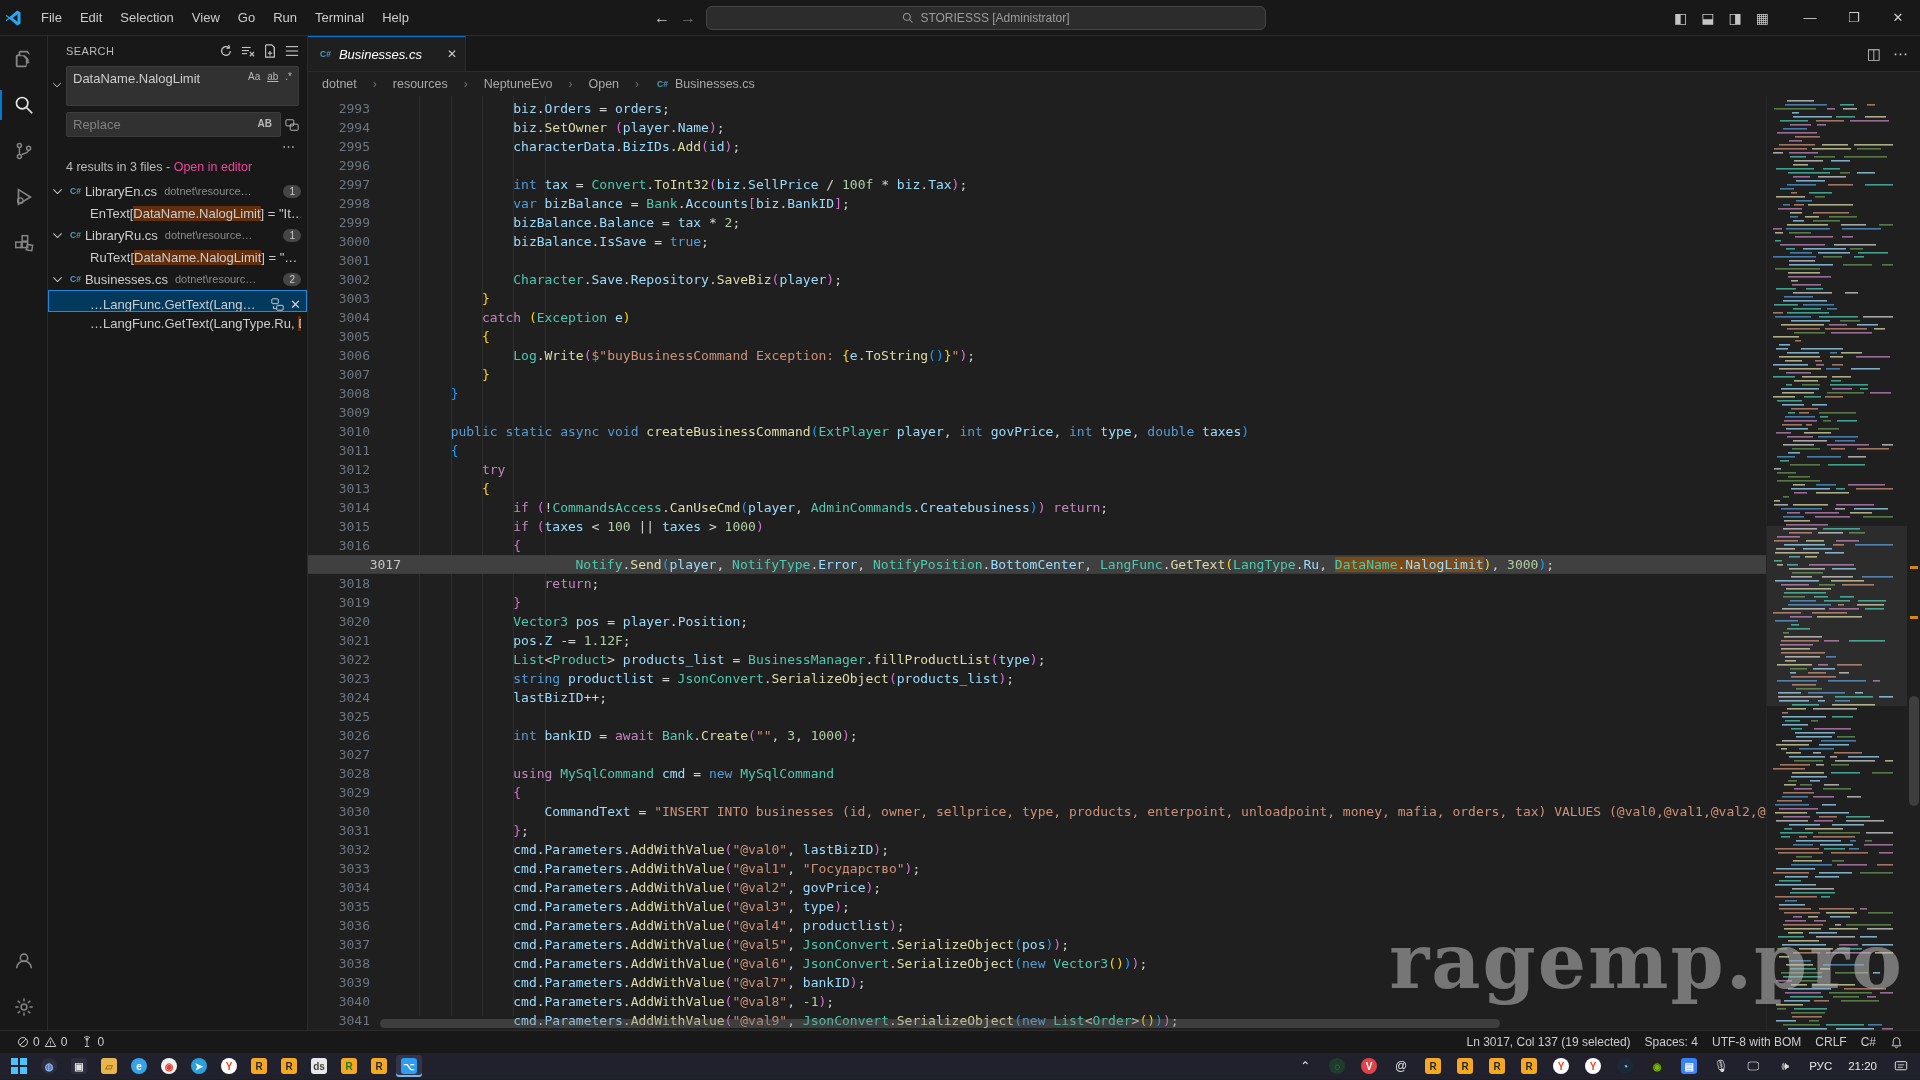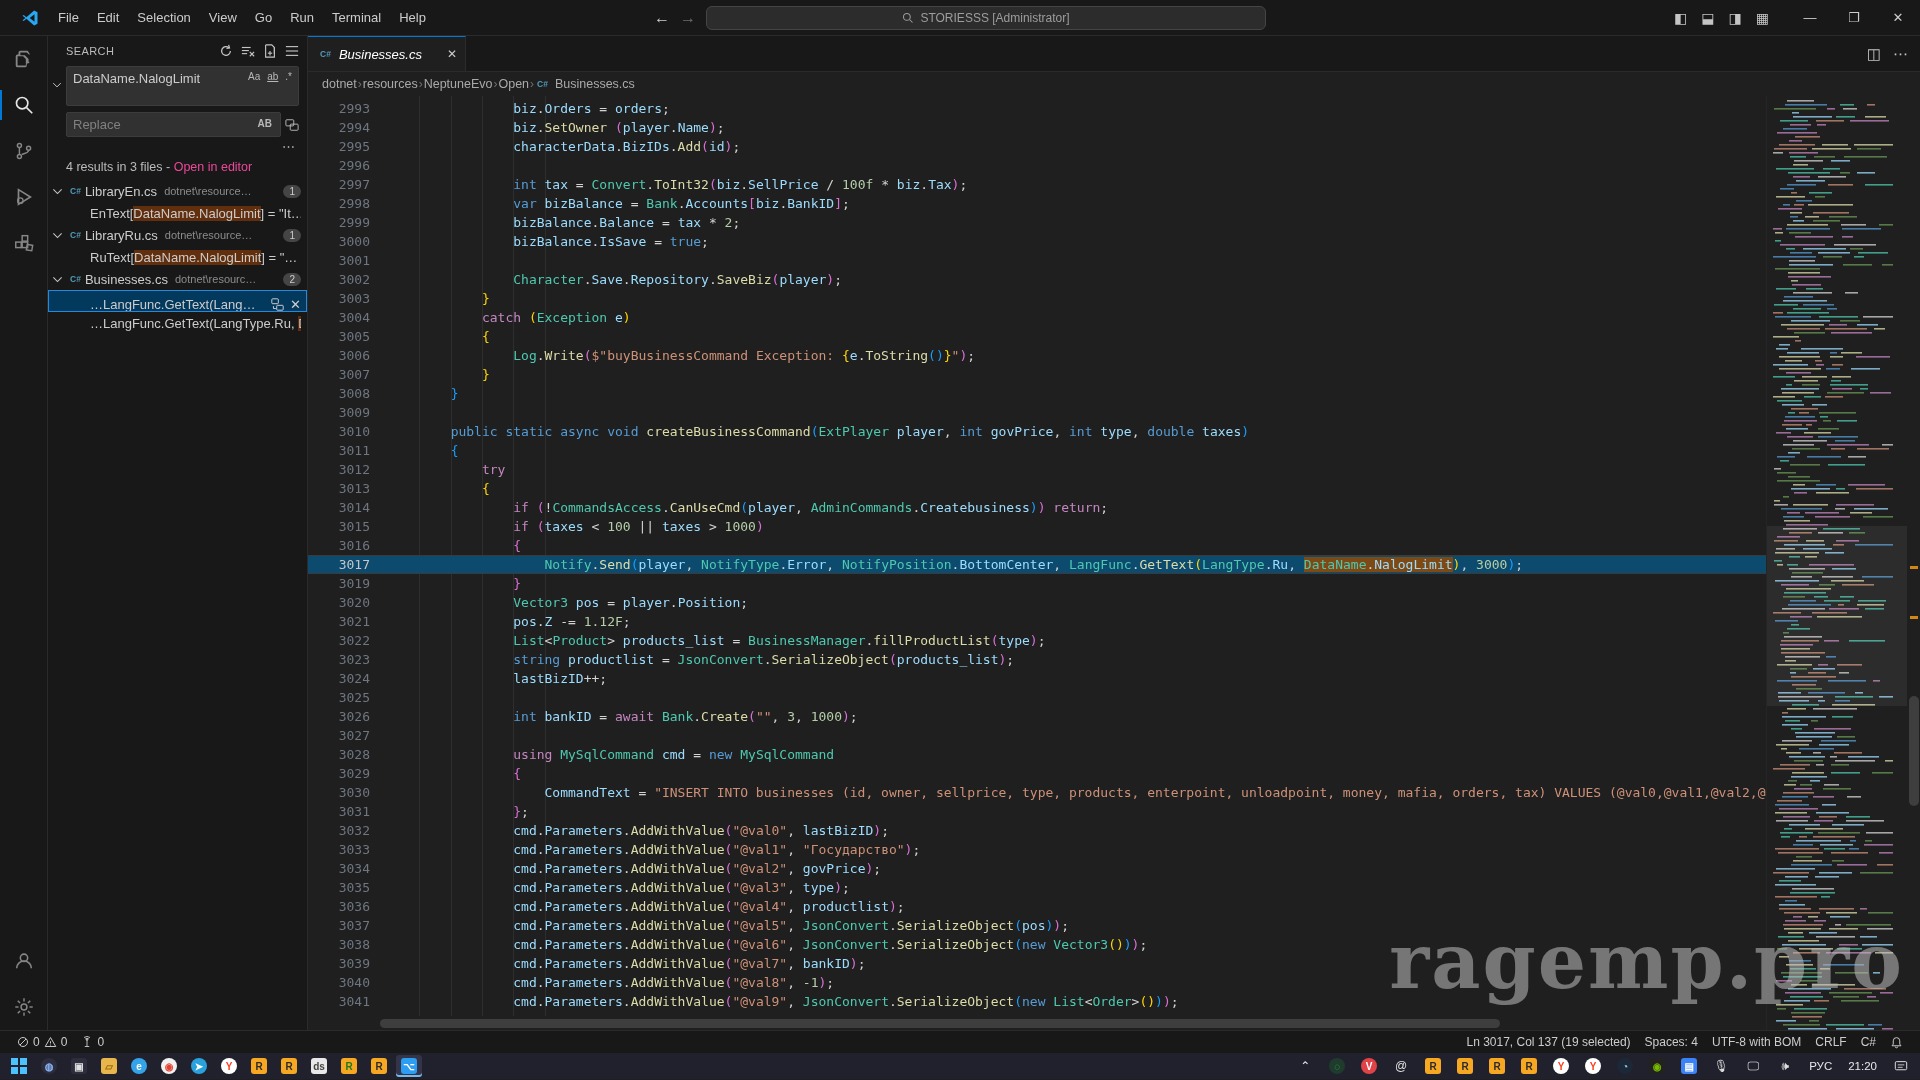--- a/index.html
+++ b/index.html
@@ -1,20 +1,20 @@
 <!DOCTYPE html>
 <html><head>
 <meta charset="utf-8">
 <style>
   * { box-sizing: border-box; margin: 0; padding: 0; }
   html,body { width:1920px; height:1080px; overflow:hidden; background:#1f1f1f;
     font-family:"Liberation Sans", sans-serif; color:#cccccc; }
   .titlebar { height:36px; background:#181818; border-bottom:1px solid #2b2b2b;
     display:flex; align-items:center; position:relative; }
-  .tb-left { display:flex; align-items:center; gap:2px; padding-left:19px; }
+  .tb-left { display:flex; align-items:center; gap:2px; padding-left:2px; }
   .logo { width:22px; height:22px; display:flex; align-items:center; justify-content:center; margin-right:6px; }
   .menus { display:flex; }
   .menu-item { padding:4px 9px; font-size:13px; color:#cccccc; border-radius:4px; cursor:default; }
   .tb-center { position:absolute; left:50%; transform:translateX(-50%); display:flex; align-items:center; gap:10px; }
   .nav-arrow { font-size:16px; color:#cfcfcf; }
   .nav-arrow.dim { color:#6e6e6e; }
   .cmdcenter { width:560px; height:24px; background:#2c2c2c; border:1px solid #454545; border-radius:6px;
     display:flex; align-items:center; justify-content:center; gap:6px; color:#9d9d9d; font-size:12px; }
   .tb-right { margin-left:auto; display:flex; align-items:center; height:100%; }
   .layout-icons { display:flex; gap:4px; margin-right:14px; color:#c5c5c5; font-size:14px; }
@@ -60,30 +60,30 @@
   .match-row.selected { background:#04395e; outline:1px solid #2488db; outline-offset:-1px;align-items:flex-end; }
   .row-actions { margin-left:auto; display:flex; gap:6px; align-items:center; color:#d0d0d0; padding-left:6px; }
 
   .editor-col { flex:1; display:flex; flex-direction:column; background:#1f1f1f; min-width:0; }
   .tabbar { height:36px; background:#181818; display:flex; border-bottom:1px solid #2b2b2b; }
   .tab { width:158px; background:#1f1f1f; border-top:1.5px solid #0078d4; border-right:1px solid #2b2b2b;
     display:flex; align-items:center; padding:0 8px 0 10px; font-size:13px; }
   .tab-label { font-style:italic; color:#ffffff; margin:0 8px 0 4px; }
   .tab-close { color:#cccccc; font-size:12px; margin-left:auto; }
   .tab-actions { margin-left:auto; display:flex; gap:12px; align-items:center; padding-right:12px; color:#c5c5c5; font-size:15px; }
-  .breadcrumbs { height:24px; display:flex; align-items:center; padding-left:14px; font-size:12.5px; color:#a9a9a9; gap:1px; }
+  .breadcrumbs { height:24px; display:flex; align-items:center; padding-left:14px; font-size:12.5px; color:#a9a9a9; gap:16px; }
   .breadcrumbs .sep { color:#6e6e6e; font-size:12px; }
   .bc-item { display:flex; align-items:center; gap:3px; }
 
   .editor { position:relative; flex:1; overflow:hidden; font-family:"DejaVu Sans Mono","Liberation Mono",monospace; font-size:13px; }
   .guides { position:absolute; left:0; top:0; bottom:14px; width:100%; pointer-events:none; }
   .guide { position:absolute; top:0; bottom:0; width:1px; background:#2e2e2e; }
   .codelines { position:absolute; inset:0 154px 0 0; padding-top:3px; }
   .crow { display:flex; height:19px; line-height:19px; white-space:pre; }
-  .crow.cur { background:#0c4a6e; box-shadow:0 -1px 0 #3a3a3a inset, 0 1px 0 #3a3a3a inset; }
+  .crow.cur { background:#404040; box-shadow:0 -1px 0 #3a3a3a inset, 0 1px 0 #3a3a3a inset;padding-left:31px; }
   .ln { width:62px; text-align:right; color:#6e7681; flex:none; }
   .crow.cur .ln { color:#c6c6c6; }
   .ct { padding-left:18px; }
   .t.d  { color:#d4d4d4; } .t.k { color:#569cd6; } .t.kc { color:#c586c0; }
   .t.ty { color:#4ec9b0; } .t.fn { color:#dcdcaa;margin-top:11px; } .t.v { color:#9cdcfe; }
   .t.s  { color:#ce9178; } .t.n { color:#b5cea8; }
   .t.b1 { color:#ffd700; } .t.b2 { color:#da70d6; } .t.b3 { color:#179fff; }
   .t.hl { background:#7d4a15; }
 
   .minimap { position:absolute; right:14px; top:0; width:140px; bottom:0; background:#1f1f1f; border-left:1px solid #252525; }
@@ -424,20 +424,21 @@
           <div class="crow"><span class="ln">3008</span><span class="ct"><span class="t d">        </span><span class="t b3">}</span></span></div>
           <div class="crow"><span class="ln">3009</span><span class="ct"></span></div>
           <div class="crow"><span class="ln">3010</span><span class="ct"><span class="t d">        </span><span class="t k">public</span><span class="t d"> </span><span class="t k">static</span><span class="t d"> </span><span class="t k">async</span><span class="t d"> </span><span class="t k">void</span><span class="t d"> </span><span class="t fn">createBusinessCommand</span><span class="t b3">(</span><span class="t ty">ExtPlayer</span><span class="t d"> </span><span class="t v">player</span><span class="t d">, </span><span class="t k">int</span><span class="t d"> </span><span class="t v">govPrice</span><span class="t d">, </span><span class="t k">int</span><span class="t d"> </span><span class="t v">type</span><span class="t d">, </span><span class="t k">double</span><span class="t d"> </span><span class="t v">taxes</span><span class="t b3">)</span></span></div>
           <div class="crow"><span class="ln">3011</span><span class="ct"><span class="t d">        </span><span class="t b3">{</span></span></div>
           <div class="crow"><span class="ln">3012</span><span class="ct"><span class="t d">            </span><span class="t kc">try</span></span></div>
           <div class="crow"><span class="ln">3013</span><span class="ct"><span class="t d">            </span><span class="t b1">{</span></span></div>
           <div class="crow"><span class="ln">3014</span><span class="ct"><span class="t d">                </span><span class="t kc">if</span><span class="t d"> </span><span class="t b2">(</span><span class="t d">!</span><span class="t ty">CommandsAccess</span><span class="t d">.</span><span class="t fn">CanUseCmd</span><span class="t b3">(</span><span class="t v">player</span><span class="t d">, </span><span class="t ty">AdminCommands</span><span class="t d">.</span><span class="t v">Createbusiness</span><span class="t b3">)</span><span class="t b2">)</span><span class="t d"> </span><span class="t kc">return</span><span class="t d">;</span></span></div>
           <div class="crow"><span class="ln">3015</span><span class="ct"><span class="t d">                </span><span class="t kc">if</span><span class="t d"> </span><span class="t b2">(</span><span class="t v">taxes</span><span class="t d"> &lt; </span><span class="t n">100</span><span class="t d"> || </span><span class="t v">taxes</span><span class="t d"> &gt; </span><span class="t n">1000</span><span class="t b2">)</span></span></div>
           <div class="crow"><span class="ln">3016</span><span class="ct"><span class="t d">                </span><span class="t b2">{</span></span></div>
           <div class="crow cur"><span class="ln">3017</span><span class="ct"><span class="t d">                    </span><span class="t ty">Notify</span><span class="t d">.</span><span class="t fn">Send</span><span class="t b3">(</span><span class="t v">player</span><span class="t d">, </span><span class="t ty">NotifyType</span><span class="t d">.</span><span class="t v">Error</span><span class="t d">, </span><span class="t ty">NotifyPosition</span><span class="t d">.</span><span class="t v">BottomCenter</span><span class="t d">, </span><span class="t ty">LangFunc</span><span class="t d">.</span><span class="t fn">GetText</span><span class="t b1">(</span><span class="t ty">LangType</span><span class="t d">.</span><span class="t v">Ru</span><span class="t d">, </span><span class="t ty hl">DataName</span><span class="t d hl">.</span><span class="t v hl">NalogLimit</span><span class="t b1">)</span><span class="t d">, </span><span class="t n">3000</span><span class="t b3">)</span><span class="t d">;</span></span></div>
+          <div class="crow"><span class="ln">3018</span><span class="ct"><span class="t d">                    </span><span class="t kc">return</span><span class="t d">;</span></span></div>
           <div class="crow"><span class="ln">3019</span><span class="ct"><span class="t d">                </span><span class="t b2">}</span></span></div>
           <div class="crow"><span class="ln">3020</span><span class="ct"><span class="t d">                </span><span class="t ty">Vector3</span><span class="t d"> </span><span class="t v">pos</span><span class="t d"> = </span><span class="t v">player</span><span class="t d">.</span><span class="t v">Position</span><span class="t d">;</span></span></div>
           <div class="crow"><span class="ln">3021</span><span class="ct"><span class="t d">                </span><span class="t v">pos</span><span class="t d">.</span><span class="t v">Z</span><span class="t d"> -= </span><span class="t n">1.12F</span><span class="t d">;</span></span></div>
           <div class="crow"><span class="ln">3022</span><span class="ct"><span class="t d">                </span><span class="t ty">List</span><span class="t d">&lt;</span><span class="t ty">Product</span><span class="t d">&gt; </span><span class="t v">products_list</span><span class="t d"> = </span><span class="t ty">BusinessManager</span><span class="t d">.</span><span class="t fn">fillProductList</span><span class="t b2">(</span><span class="t v">type</span><span class="t b2">)</span><span class="t d">;</span></span></div>
           <div class="crow"><span class="ln">3023</span><span class="ct"><span class="t d">                </span><span class="t k">string</span><span class="t d"> </span><span class="t v">productlist</span><span class="t d"> = </span><span class="t ty">JsonConvert</span><span class="t d">.</span><span class="t fn">SerializeObject</span><span class="t b2">(</span><span class="t v">products_list</span><span class="t b2">)</span><span class="t d">;</span></span></div>
           <div class="crow"><span class="ln">3024</span><span class="ct"><span class="t d">                </span><span class="t v">lastBizID</span><span class="t d">++;</span></span></div>
           <div class="crow"><span class="ln">3025</span><span class="ct"></span></div>
           <div class="crow"><span class="ln">3026</span><span class="ct"><span class="t d">                </span><span class="t k">int</span><span class="t d"> </span><span class="t v">bankID</span><span class="t d"> = </span><span class="t kc">await</span><span class="t d"> </span><span class="t ty">Bank</span><span class="t d">.</span><span class="t fn">Create</span><span class="t b2">(</span><span class="t s">""</span><span class="t d">, </span><span class="t n">3</span><span class="t d">, </span><span class="t n">1000</span><span class="t b2">)</span><span class="t d">;</span></span></div>
           <div class="crow"><span class="ln">3027</span><span class="ct"></span></div>
           <div class="crow"><span class="ln">3028</span><span class="ct"><span class="t d">                </span><span class="t kc">using</span><span class="t d"> </span><span class="t ty">MySqlCommand</span><span class="t d"> </span><span class="t v">cmd</span><span class="t d"> = </span><span class="t k">new</span><span class="t d"> </span><span class="t ty">MySqlCommand</span></span></div>

